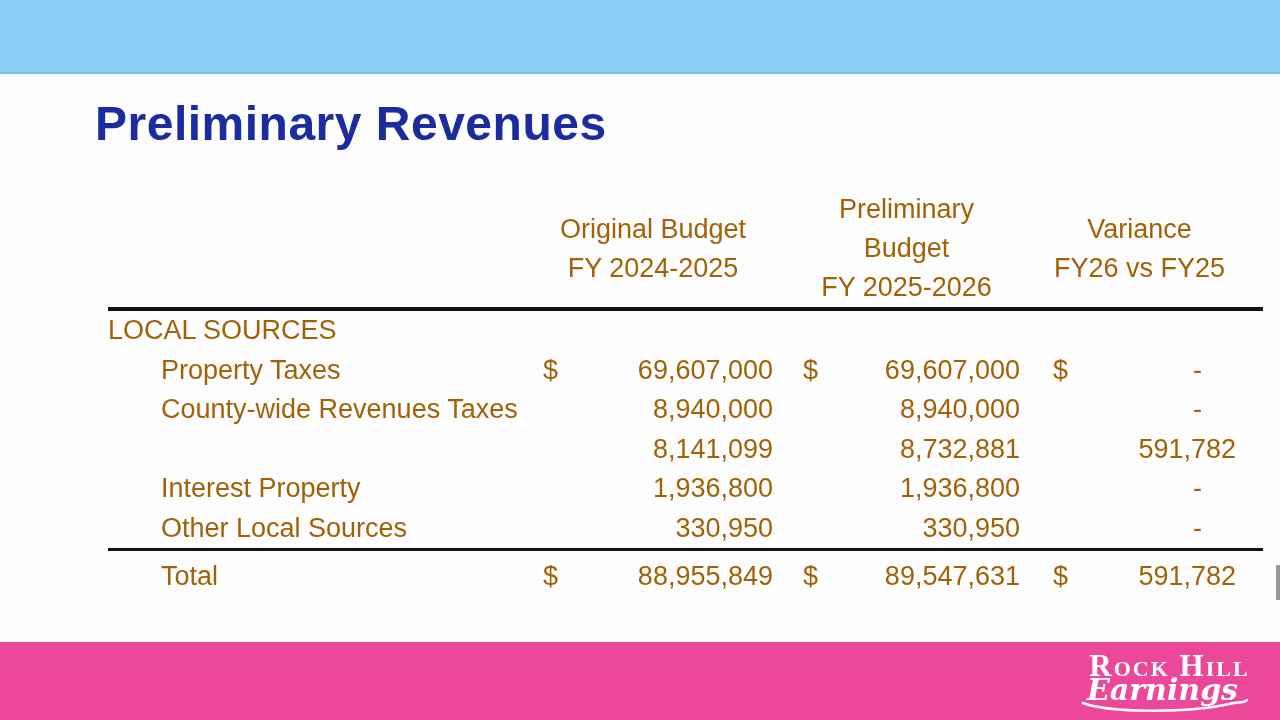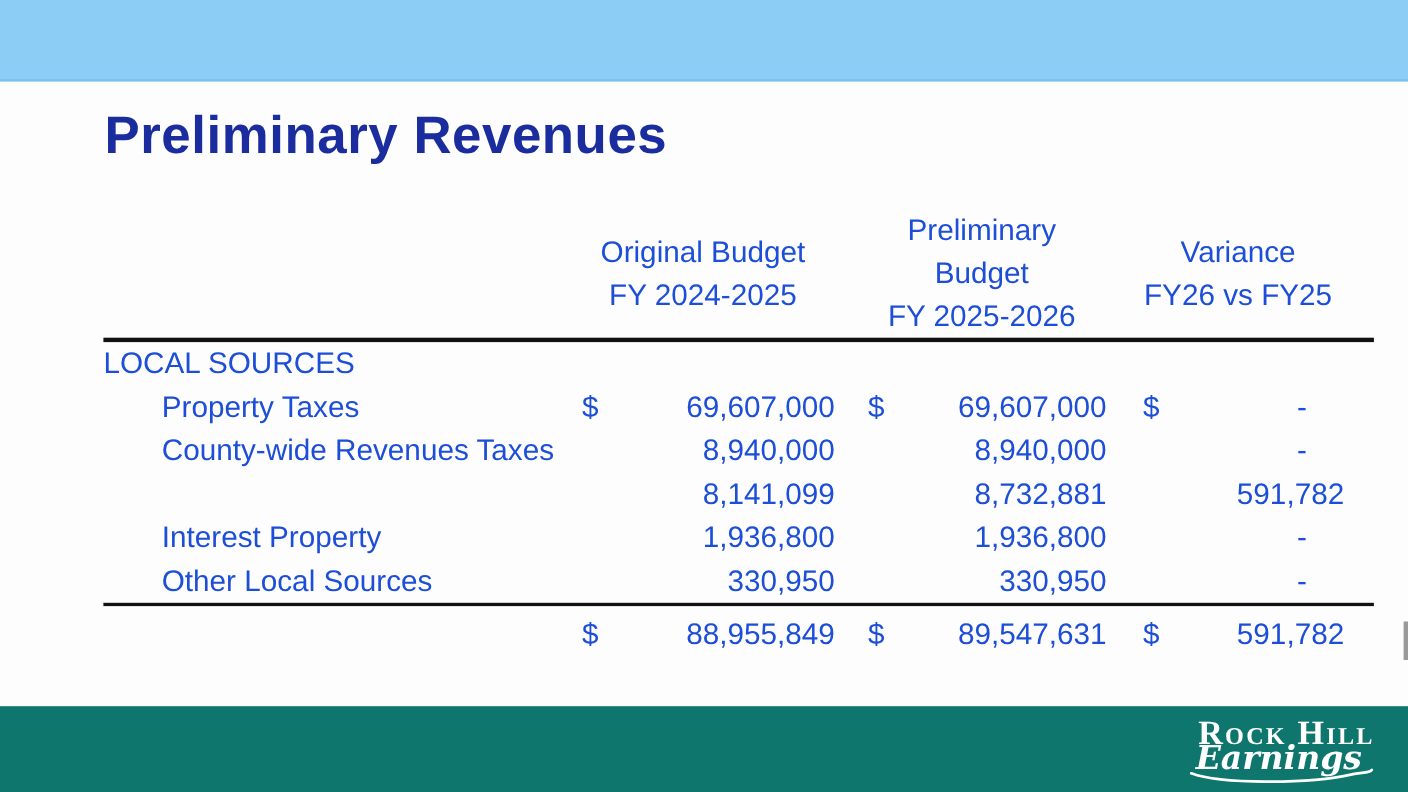--- a/index.html
+++ b/index.html
@@ -22,23 +22,23 @@
   
   .slide-title {
     position: absolute; left: 95px; top: 98px;
     font-size: 48px; font-weight: bold;
     color: #1b2d9e; letter-spacing: 0.5px;
     line-height: 1.1;
   }
 
   
   .budget-table {
-    position: absolute; left: 94px; top: 190px;
+    position: absolute; left: 108px; top: 190px;
     width: 1155px;
-    color: #1d4ed8;
+    color: #a16207;
     font-size: 27px;
   }
   .grid-row {
     display: grid;
     grid-template-columns: 425px 240px 20px 227px 23px 193px 27px;
     align-items: center;
   }
   .thead .hcell { text-align: center; line-height: 39px; }
   .thead .h1 { grid-column: 2; }
   .thead .h2 { grid-column: 4; }
@@ -62,21 +62,21 @@
   .num .cur { text-align: left; }
   .num .val { margin-left: auto; text-align: right; }
   .num .val.dash { padding-right: 34px; }
 
   .total-row { height: 40px; line-height: 40px; margin-top: 5px; }
 
   
   .bottom-bar {
     position: absolute; left: 0; top: 642px;
     width: 1280px; height: 78px;
-    background: #0f766e;
+    background: #ec4899;
   }
   .logo {
     position: absolute; right: 28px; top: 8px;
     color: #ffffff; text-align: center;
   }
   .logo-top {
     font-family: "Liberation Serif", serif;
     font-variant: small-caps;
     font-weight: bold;
     font-size: 31px;
@@ -207,20 +207,21 @@
       </div>
     <div class="num n3">
         <span class="cur"></span>
         <span class="val dash">-</span>
       </div>
   </div>
 
   <div class="rule thin"></div>
 
   <div class="grid-row trow total-row">
+    <div class="label indent">Total</div>
     <div class="num n1">
         <span class="cur">$</span>
         <span class="val">88,955,849</span>
       </div>
     <div class="num n2">
         <span class="cur">$</span>
         <span class="val">89,547,631</span>
       </div>
     <div class="num n3">
         <span class="cur">$</span>

